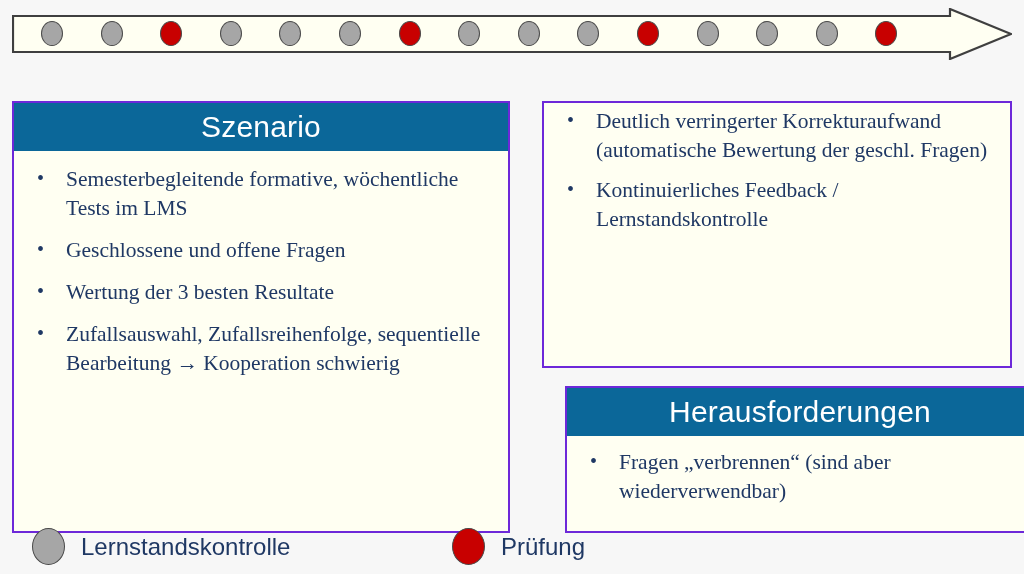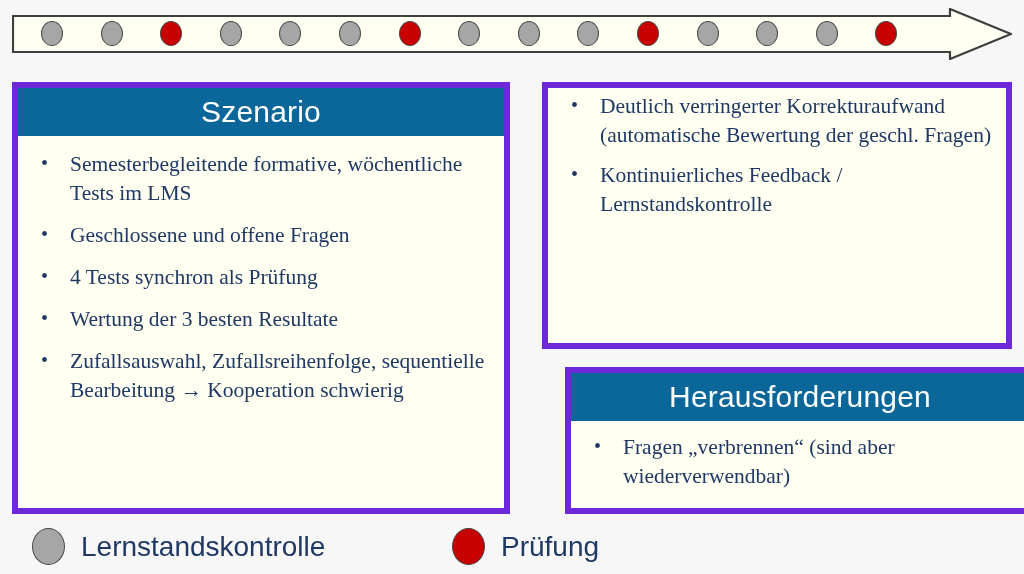--- a/index.html
+++ b/index.html
@@ -54,22 +54,23 @@
     box-sizing: border-box;
     top: 13px;
   }
   .tl-dot.grey { background: #a6a6a6; }
   .tl-dot.red  { background: #c80000; }
 
   
   .panel {
     position: absolute;
     background: #fffff2;
-    border: 6px solid #6d28d9;
+    border: 2px solid #6d28d9;
     box-sizing: border-box;
+    margin-top: 19px;
   }
   .panel-head {
     background: #0b6799;
     color: #ffffff;
     text-align: center;
     font-size: 30px;
     line-height: 48px;
     height: 48px;
     font-weight: 400;
     letter-spacing: 0.2px;
@@ -149,21 +150,21 @@
     height: 37px;
     border-radius: 50%;
     border: 1.6px solid #4a4a4a;
     box-sizing: border-box;
     flex: 0 0 auto;
   }
   .legend-swatch.grey { background: #a6a6a6; }
   .legend-swatch.red  { background: #c80000; }
   .legend-label {
     color: #1f3864;
-    font-size: 28px;
+    font-size: 24px;
     line-height: 30px;
     white-space: nowrap;
   }
 </style>
 </head>
 <body>
 
 <div id="slide">
 
   <div id="timeline">
@@ -188,21 +189,20 @@
         <div class="tl-dot red" title="Prüfung" style="left: 863.4px;"></div>
       </div>
   </div>
 
   <div class="panel" id="panel-szenario">
     <div class="panel-head">Szenario</div>
     <div class="panel-body">
       <ul class="bullets" id="list-szenario">
           <li>Semesterbegleitende formative, wöchentliche Tests im LMS</li>
           <li>Geschlossene und offene Fragen</li>
-          <li>4 Tests synchron als Prüfung</li>
           <li>Wertung der 3 besten Resultate</li>
           <li>Zufallsauswahl, Zufallsreihenfolge, sequentielle Bearbeitung → Kooperation schwierig</li>
         </ul>
     </div>
   </div>
 
   <div class="panel" id="panel-vorteile">
     <div class="panel-body">
       <ul class="bullets" id="list-vorteile">
           <li>Deutlich verringerter Korrekturaufwand (automatische Bewertung der geschl. Fragen)</li>

